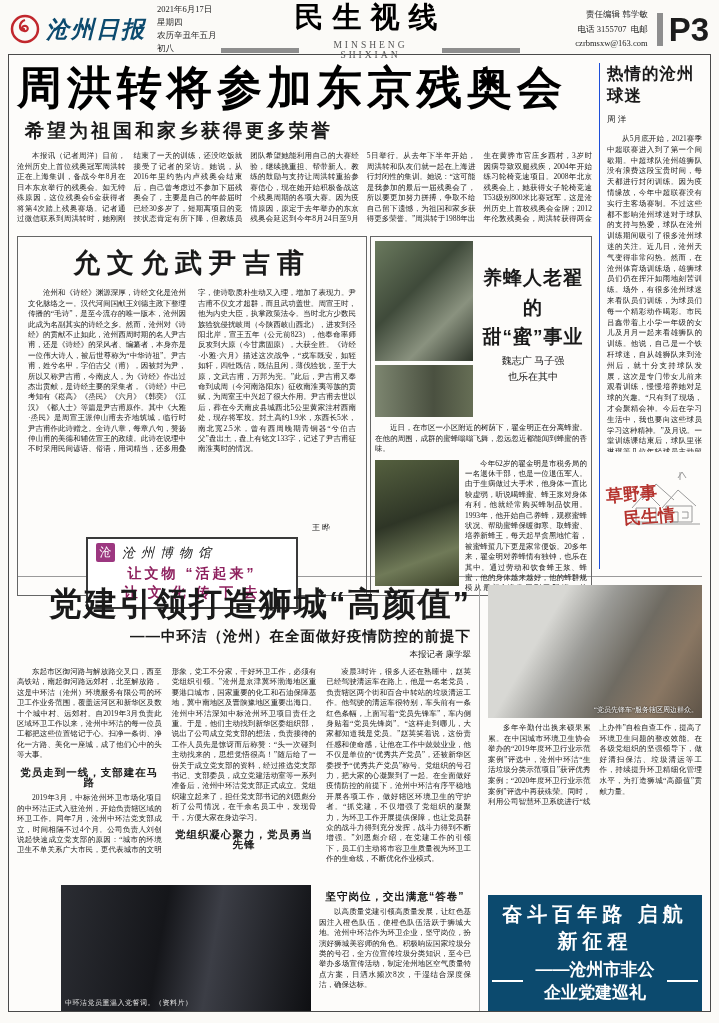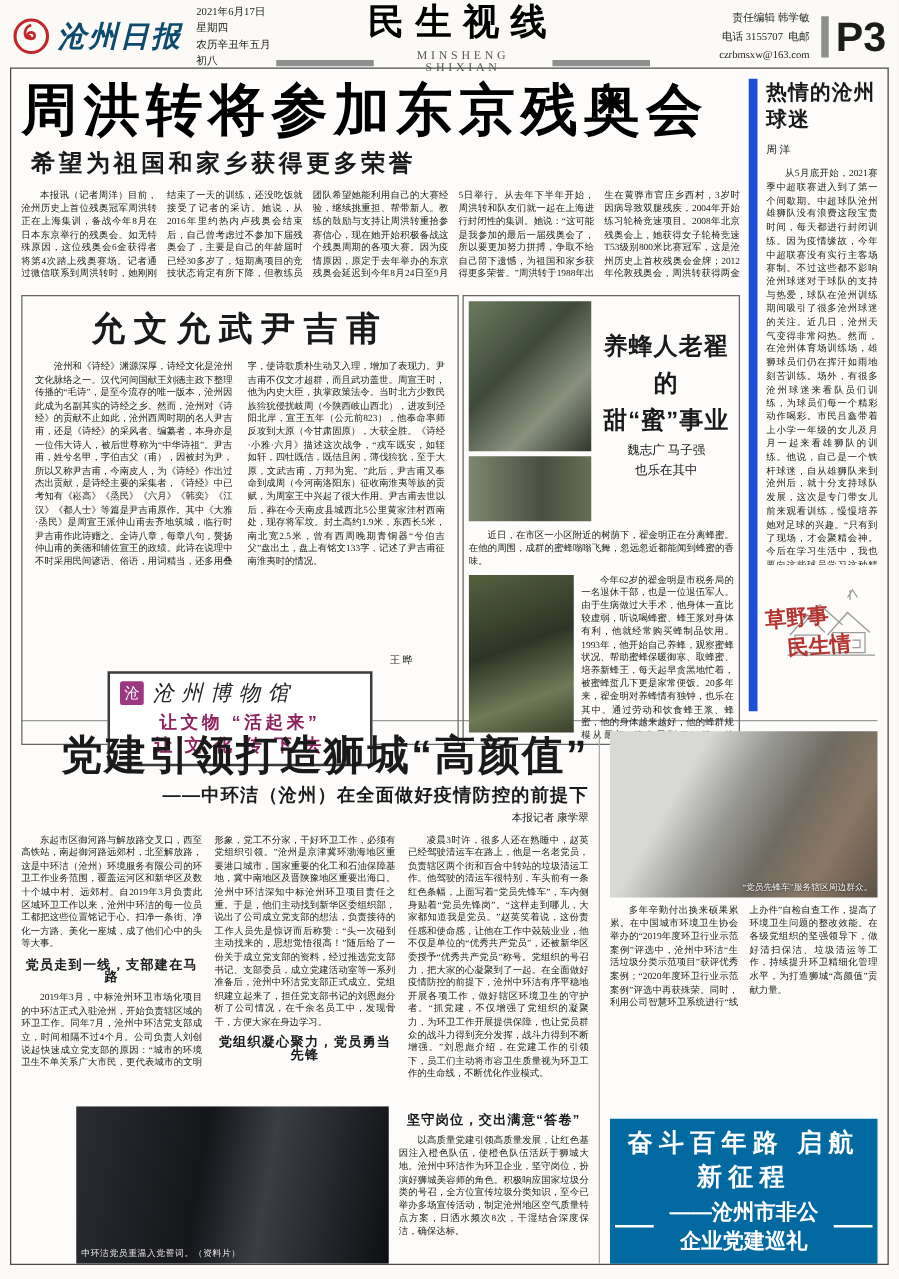--- a/index.html
+++ b/index.html
@@ -19,38 +19,38 @@
   .section-pinyin { font-size:9.5px; letter-spacing:3px; color:#555; }
   .right-group { display:flex; align-items:center; }
   .contact-block { text-align:right; font-size:8.5px; line-height:1.7; color:#222; }
   .pageno { font-family:"Liberation Sans", sans-serif; font-weight:900; font-size:33px; color:#1c1c1c; border-left:6px solid #8e8e8e; padding-left:6px; margin-left:9px; line-height:1; }
 
   
   .frame { margin:0 8px; border:1px solid #4a4a4a; height:958px; padding:8px 8px 6px; background:#fdfcfa; }
 
   .upper { display:flex; height:506px; }
   .upper-main { width:582px; padding-right:7px; }
-  .rail { flex:1; border-left:7px solid #1d4ed8; padding-left:7px; display:flex; flex-direction:column; }
+  .rail { flex:1; border-left:1px solid #1d4ed8; padding-left:7px; display:flex; flex-direction:column; }
 
   
   .top-headline { font-family:"Liberation Sans", sans-serif; font-weight:900; font-size:45px; letter-spacing:5px; line-height:1.12; color:#000; }
   .top-subhead { font-family:"Liberation Sans", sans-serif; font-weight:700; font-size:19px; letter-spacing:3px; margin:5px 0 7px 8px; }
   .top-body { column-count:5; column-gap:8px; font-size:7.5px; line-height:10.5px; text-align:justify; height:76px; overflow:hidden; }
   .top-body p, .cols p, .rail-body p, .shijing-body p, .bee-intro, .bee-bodywrap p, .lower-text p, .right-cols p { text-indent:2em; }
 
   
   .middle-row { display:flex; gap:3px; margin-top:9px; height:360px; }
   .shijing-box { width:350px; border:1px solid #666; padding:8px 10px 6px; }
   .shijing-title { text-align:center; font-family:"Liberation Sans", sans-serif; font-weight:900; font-size:27px; letter-spacing:7px; margin-bottom:7px; }
   .shijing-body { column-count:2; column-gap:12px; font-size:7.5px; line-height:10.4px; text-align:justify; height:232px; overflow:hidden; }
   .signature { text-align:right; font-size:8px; padding-right:26px; margin-top:2px; }
   .museum-ad { width:212px; margin:4px auto 0; border:2px solid #3a3a3a; padding:4px 8px 5px; background:#fff; }
   .ad-top { display:flex; align-items:center; gap:7px; margin-bottom:2px; }
   .seal { width:19px; height:19px; background:#9c3780; color:#fff; font-size:12px; display:flex; align-items:center; justify-content:center; border-radius:2px; }
-  .ad-name { font-style:italic; font-size:17px; letter-spacing:6px; color:#222;text-align:right; }
+  .ad-name { font-style:italic; font-size:13px; letter-spacing:6px; color:#222;text-align:right; }
   .ad-line { color:#8e215e; font-weight:800; font-size:14px; letter-spacing:3px; text-align:center; line-height:1.35; font-family:"Liberation Sans", sans-serif; }
 
   .bee-box { flex:1; border:1px solid #666; padding:4px; display:flex; flex-direction:column; }
   .bee-top { display:flex; gap:6px; }
   .bee-photos { display:flex; flex-direction:column; gap:4px; }
   .bee-photo1 { width:98px; height:120px; background:linear-gradient(135deg,#6b7a5e,#3f4a3a 40%,#8a927f 70%,#2f362b); }
   .bee-photo2 { width:98px; height:52px; background:linear-gradient(90deg,#7d8670,#4a5040 60%,#666e55); }
   .bee-title-wrap { flex:1; text-align:center; padding-top:22px; }
   .bee-title { font-family:"Liberation Sans", sans-serif; font-weight:900; font-size:19px; letter-spacing:1px; line-height:1.55; }
   .bee-authors { font-size:10px; margin-top:1px; line-height:1.6; }
@@ -77,21 +77,21 @@
   .inline-subhead { font-family:"Liberation Sans", sans-serif; font-size:10.5px; font-weight:900; text-align:center; margin:6px 0; letter-spacing:1px; }
   .bottom-left-lower { display:flex; gap:8px; margin-top:6px; flex:1; overflow:hidden; }
   .workers-photo { width:250px; margin-left:44px; position:relative; background:linear-gradient(100deg,#2b2d33,#15161a 40%,#3c3e46 60%,#0e0f12); flex:0 0 auto; }
   .photo-caption { position:absolute; left:4px; bottom:3px; color:#e8e8e8; font-size:7px; letter-spacing:0.5px; }
   .lower-text { flex:1; font-size:7.5px; line-height:10.4px; text-align:justify; overflow:hidden; }
 
   .bottom-right { flex:1; border-left:1px solid #a9a9a9; padding-left:8px; display:flex; flex-direction:column; }
   .truck-photo { height:148px; position:relative; background:linear-gradient(120deg,#d8d8d4 0 28%,#9a9a96 45%,#6f6b62 63%,#8a7763 80%,#5d5347); }
   .truck-caption { position:absolute; right:4px; bottom:3px; color:#fff; font-size:7px; text-shadow:0 0 2px #000; }
   .right-cols { column-count:2; column-gap:9px; font-size:7.5px; line-height:10.6px; text-align:justify; height:188px; overflow:hidden; margin-top:5px; }
-  .banner { margin-top:3px; background:#0369a1; color:#fff; text-align:center; padding:6px 4px 7px; }
+  .banner { margin-top:3px; background:#0c4a6e; color:#fff; text-align:center; padding:6px 4px 7px; }
   .banner-line1 { font-family:"Liberation Sans", sans-serif; font-weight:900; font-size:20px; letter-spacing:5px; }
   .banner-line2 { display:flex; align-items:center; justify-content:center; gap:6px; margin-top:3px; font-size:17px; font-weight:700; font-family:"Liberation Sans", sans-serif; }
   .banner-rule { height:2px; background:#fff; width:52px; }
 </style>
 </head>
 <body>
 
 <div class="page">
 
   <div class="header">

